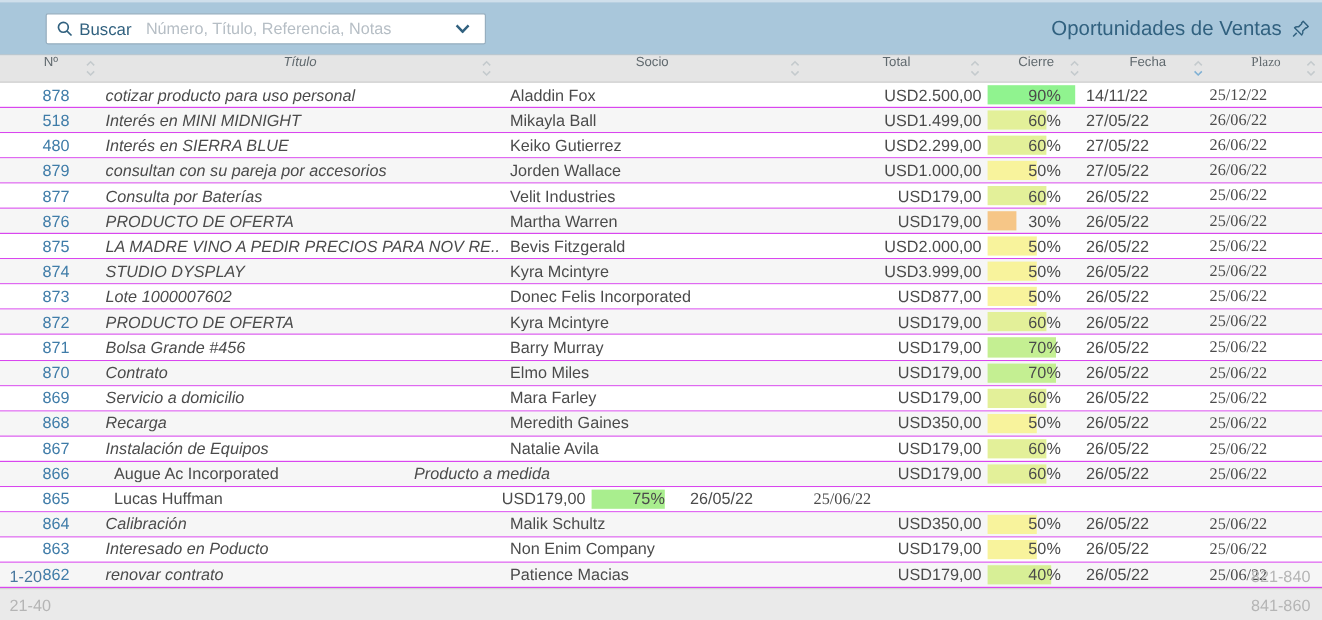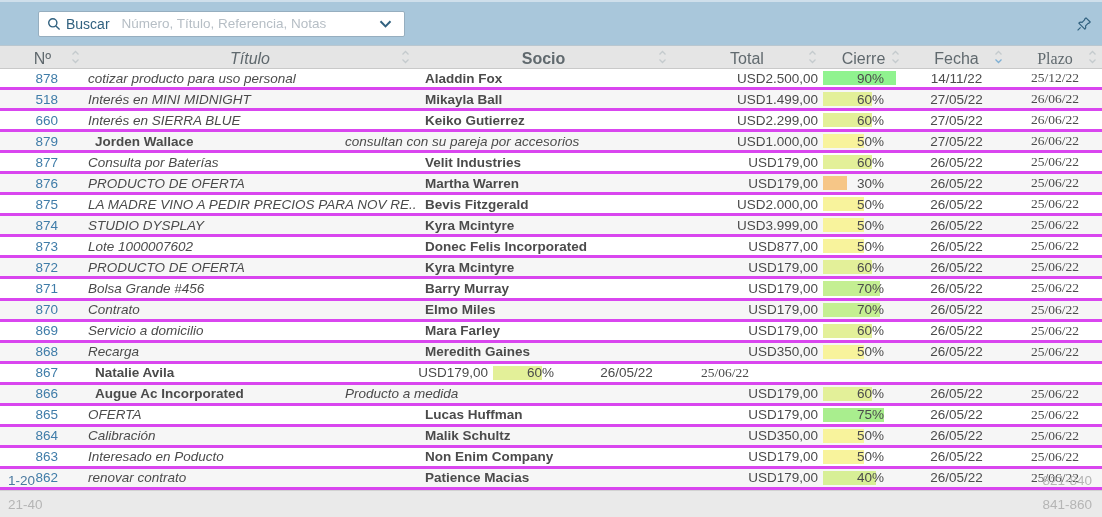--- a/index.html
+++ b/index.html
@@ -46,54 +46,54 @@
   
   .header-row {
     height:24px;
     background:#e5e5e5;
     border-top:1px solid #b9c7d0;
     border-bottom:1px solid #c9c9c9;
     display:flex;
   }
   .hcell {
     position:relative;
-    display:flex; align-items:flex-end; justify-content:center;
-    color:#60696e; font-size:16px;
+    display:flex; align-items:flex-start; justify-content:center;
+    color:#60696e; font-size:11px;
     cursor:pointer;
   }
   .sort-arrows { position:absolute; right:5px; top:50%; transform:translateY(-50%); line-height:0; }
 
   
   .c-num    { width:85px; }
   .c-titulo { width:330px;font-style:italic; }
-  .c-socio  { width:257px;font-weight:bold; }
+  .c-socio  { width:257px; }
   .c-total  { width:150px; }
   .c-cierre { width:83px; }
   .c-fecha  { width:103px; }
   .c-plazo  { width:94px;font-family:Liberation Serif, serif; }
 
   
   .rows { height:421px; display:flex; flex-direction:column; }
   .row {
     flex:1;
     display:flex; align-items:center;
     background:#fff;
-    border-bottom:3px solid #d946ef;
+    border-bottom:1px solid #d946ef;
     cursor:pointer;
   }
   .row:nth-child(even) { background:#f6f6f6; }
   .cell { white-space:nowrap; overflow:hidden; }
   .cell.c-num    { text-align:right; padding-right:27px; color:#3f7ca8; }
   .cell.c-titulo { padding-left:3px; }
   .cell.c-socio  { padding-left:10px; }
   .cell.c-total  { display:flex; justify-content:flex-end; padding-left:18px; padding-right:4px; }
   .cell.c-cierre { position:relative; height:100%; display:flex; align-items:center; overflow:visible; }
   .cierre-bar { position:absolute; left:1px; top:2px; bottom:2px; }
   .cierre-pct { position:relative; width:100%; text-align:right; padding-right:21px; }
-  .cell.c-fecha, .cell.c-plazo { text-align:center; }
+  .cell.c-fecha, .cell.c-plazo { text-align:left; }
 
   
   .footer {
     height:27px;
     background:#eaeaea;
     border-top:1px solid #d2d2d2;
     display:flex; align-items:center; justify-content:space-between;
     padding:0 10px 0 8px;
     font-size:13.5px;
   }
@@ -114,20 +114,21 @@
     </span>
     <span class="search-label">Buscar</span>
     <input class="search-input" type="text" placeholder="Número, Título, Referencia, Notas" style="">
     <span class="search-caret">
       <svg width="13" height="8" viewBox="0 0 13 8" fill="none">
         <path d="M1.5 1.2 L6.5 6.4 L11.5 1.2" stroke="#31617f" stroke-width="2"></path>
       </svg>
     </span>
   </div>
   <div class="title-area">
+    <span class="page-title">Oportunidades de Ventas</span>
     <span class="pin-btn">
       <svg width="16" height="16" viewBox="0 0 16 16" fill="none">
         <path d="M10 1.8 L14.2 6 L12.8 7.4 L12.3 7.2 L9.6 9.9 C10 11.2 9.7 12.4 8.8 13.2 L2.8 7.2 C3.6 6.3 4.8 6 6.1 6.4 L8.8 3.7 L8.6 3.2 Z" stroke="#31617f" stroke-width="1.2" stroke-linejoin="round"></path>
         <line x1="4.6" y1="11.4" x2="1.6" y2="14.4" stroke="#31617f" stroke-width="1.2"></line>
       </svg>
     </span>
   </div>
 </div>
 
 <div class="header-row">
@@ -206,38 +207,38 @@
         <span>1.499,00</span>
       </div>
       <div class="cell c-cierre">
         <span class="cierre-bar" style="width: 48.6px; background: rgb(227, 240, 153);"></span>
         <span class="cierre-pct">60%</span>
       </div>
       <div class="cell c-fecha">27/05/22</div>
       <div class="cell c-plazo">26/06/22</div>
     </div>
     <div class="row">
-      <div class="cell c-num">660</div>
+      <div class="cell c-num">480</div>
       <div class="cell c-titulo">Interés en SIERRA BLUE</div>
       <div class="cell c-socio">Keiko Gutierrez</div>
       <div class="cell c-total">
         <span>USD</span>
         <span>2.299,00</span>
       </div>
       <div class="cell c-cierre">
         <span class="cierre-bar" style="width: 48.6px; background: rgb(227, 240, 153);"></span>
         <span class="cierre-pct">60%</span>
       </div>
       <div class="cell c-fecha">27/05/22</div>
       <div class="cell c-plazo">26/06/22</div>
     </div>
     <div class="row">
       <div class="cell c-num">879</div>
+      <div class="cell c-titulo">consultan con su pareja por accesorios</div>
       <div class="cell c-socio">Jorden Wallace</div>
-      <div class="cell c-titulo">consultan con su pareja por accesorios</div>
       <div class="cell c-total">
         <span>USD</span>
         <span>1.000,00</span>
       </div>
       <div class="cell c-cierre">
         <span class="cierre-bar" style="width: 40.5px; background: rgb(248, 243, 156);"></span>
         <span class="cierre-pct">50%</span>
       </div>
       <div class="cell c-fecha">27/05/22</div>
       <div class="cell c-plazo">26/06/22</div>
@@ -387,20 +388,21 @@
       </div>
       <div class="cell c-cierre">
         <span class="cierre-bar" style="width: 40.5px; background: rgb(248, 243, 156);"></span>
         <span class="cierre-pct">50%</span>
       </div>
       <div class="cell c-fecha">26/05/22</div>
       <div class="cell c-plazo">25/06/22</div>
     </div>
     <div class="row">
       <div class="cell c-num">867</div>
+      <div class="cell c-titulo">Instalación de Equipos</div>
       <div class="cell c-socio">Natalie Avila</div>
       <div class="cell c-total">
         <span>USD</span>
         <span>179,00</span>
       </div>
       <div class="cell c-cierre">
         <span class="cierre-bar" style="width: 48.6px; background: rgb(227, 240, 153);"></span>
         <span class="cierre-pct">60%</span>
       </div>
       <div class="cell c-fecha">26/05/22</div>
@@ -416,21 +418,20 @@
       </div>
       <div class="cell c-cierre">
         <span class="cierre-bar" style="width: 48.6px; background: rgb(227, 240, 153);"></span>
         <span class="cierre-pct">60%</span>
       </div>
       <div class="cell c-fecha">26/05/22</div>
       <div class="cell c-plazo">25/06/22</div>
     </div>
     <div class="row">
       <div class="cell c-num">865</div>
-      <div class="cell c-titulo">OFERTA</div>
       <div class="cell c-socio">Lucas Huffman</div>
       <div class="cell c-total">
         <span>USD</span>
         <span>179,00</span>
       </div>
       <div class="cell c-cierre">
         <span class="cierre-bar" style="width: 60.8px; background: rgb(169, 238, 142);"></span>
         <span class="cierre-pct">75%</span>
       </div>
       <div class="cell c-fecha">26/05/22</div>

